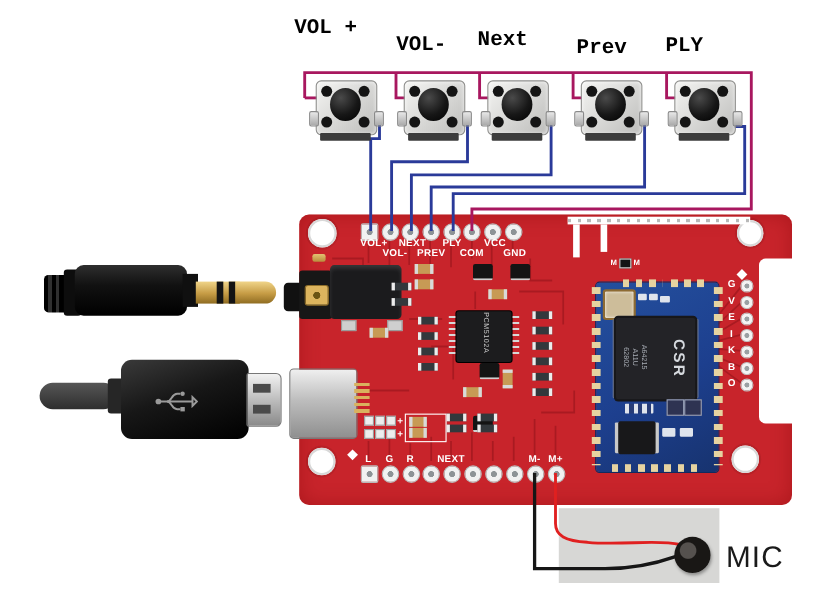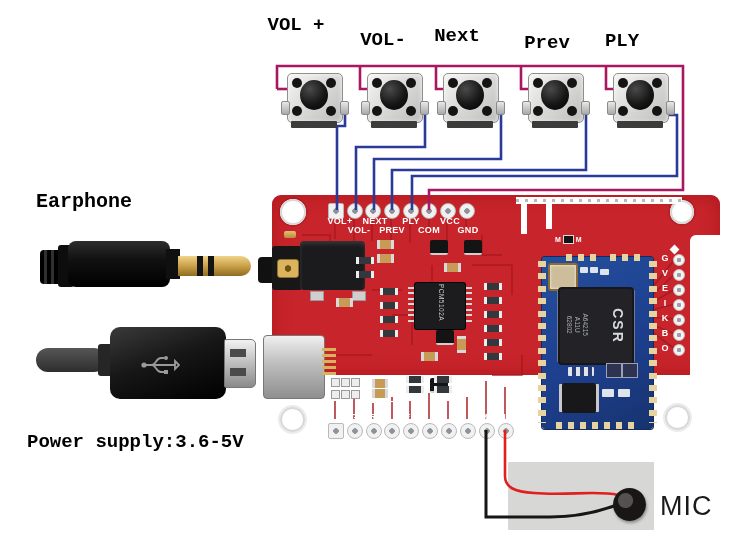--- a/index.html
+++ b/index.html
@@ -16,21 +16,21 @@
   .btn .base{position:absolute;left:0;top:0;width:54px;height:48px;border-radius:5px;
     background:linear-gradient(135deg,#f4f4f2 0%,#dcdcda 45%,#bdbdbb 100%);
     border:1px solid #8f8f8d;box-shadow:inset 0 0 4px rgba(255,255,255,.8);}
   .btn .dot{position:absolute;width:10px;height:10px;border-radius:50%;background:#141414;}
   .btn .plunger{position:absolute;left:13px;top:7px;width:28px;height:30px;border-radius:50%;
     background:radial-gradient(circle at 35% 30%,#4a4a4a 0%,#171717 55%,#000 100%);}
   .btn .leg{position:absolute;width:7px;height:12px;background:linear-gradient(180deg,#e8e8e8,#a9a9a9);
     border:1px solid #8a8a8a;border-radius:2px;top:28px;}
   .btn .plate{position:absolute;left:4px;top:48px;width:46px;height:7px;background:#3c3c3c;border-radius:1px;}
   
-  #board{position:absolute;left:272px;top:195px;width:448px;height:180px;background:#c8242b;
+  #board{position:absolute;left:272px;top:195px;width:448px;height:264px;background:#c8242b;
          border-radius:9px;box-shadow:inset 0 0 18px rgba(120,0,0,.35);}
   #board .notch{position:absolute;left:418px;top:40px;width:30px;height:150px;background:#fff;
          border-radius:6px 0 0 6px;}
   .hole{position:absolute;border-radius:50%;background:#fff;box-shadow:inset 0 0 0 2px #d8d8d8, 0 0 0 2px rgba(0,0,0,.08);}
   .padc{position:absolute;width:14px;height:14px;border-radius:50%;
         background:radial-gradient(circle,#8d9396 0 2.5px,#f1f1f1 3px 100%);border:1px solid #b9b9b9;}
   .pads{position:absolute;width:14px;height:14px;border-radius:2px;
         background:radial-gradient(circle,#8d9396 0 2.5px,#f1f1f1 3px 100%);border:1px solid #b9b9b9;}
   .padsm{position:absolute;width:10px;height:10px;border-radius:50%;
         background:radial-gradient(circle,#9aa0a3 0 2px,#f3f3f3 2.5px 100%);border:1px solid #c4c4c4;}
@@ -366,17 +366,15 @@
     <span class="leg" style="left:-6px;"></span>
     <span class="leg" style="left:53px;"></span>
     <div class="plate"></div>
   </div>
 
   <span class="btnlbl" style="left:296px;top:14px;">VOL +</span>
   <span class="btnlbl" style="left:383px;top:29px;">VOL-</span>
   <span class="btnlbl" style="left:457px;top:25px;">Next</span>
   <span class="btnlbl" style="left:547px;top:32px;">Prev</span>
   <span class="btnlbl" style="left:622px;top:30px;">PLY</span>
-  <span class="biglbl" style="left:36px;top:190px;font-size:20px;">Earphone</span>
-  <span class="biglbl" style="left:27px;top:431px;font-size:19px;">Power supply:3.6-5V</span>
   <span class="miclbl" style="left:660px;top:491px;">MIC</span>
 
 </div>
 
 </body></html>

